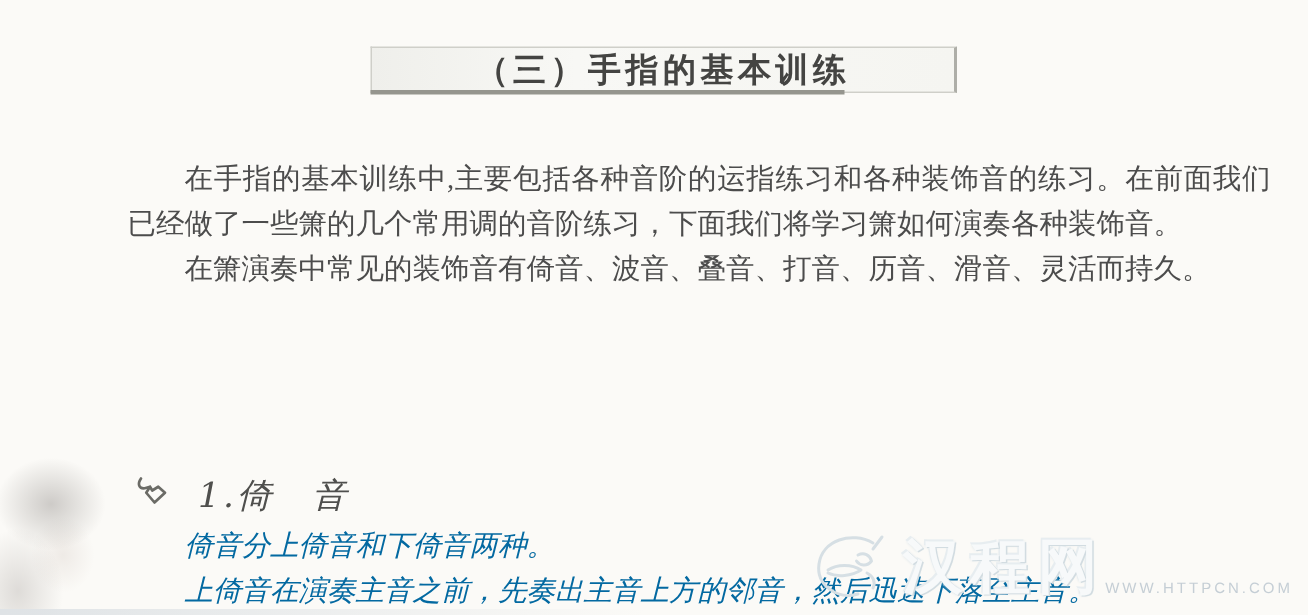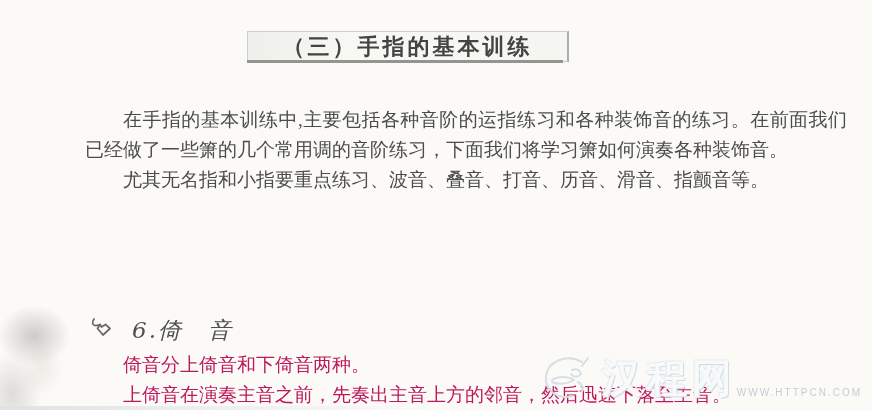--- a/index.html
+++ b/index.html
@@ -6,21 +6,21 @@
   html,body { width:872px; height:410px; }
   body {
     position:relative;
     background:#fbfaf7;
     overflow:hidden;
     font-family:"Liberation Serif", serif;
   }
 
   
   .title-box {
-    position:absolute; left:247px; top:31px; width:322px; height:31px;
+    position:absolute; left:247px; top:31px; width:391px; height:31px;
     border:1px solid #cfcfc9;
     border-right:2px solid #aeaea8;
     background:linear-gradient(90deg,#efefeb 0%,#f8f8f5 35%,#f5f5f1 100%);
     display:flex; align-items:center; justify-content:center;
   }
   .title-underline {
     position:absolute; left:247px; top:60px; width:316px; height:3px;
     background:#95958e;
   }
   .title-text {
@@ -44,22 +44,23 @@
   }
   .marker-icon { width:28px; height:28px; }
   .section-title {
     font-style:italic; font-size:23px; color:#4f4f4d; letter-spacing:2px;
     font-family:"DejaVu Serif", serif;
   }
 
   
   .sub-text {
     position:absolute; left:85px; top:350px; width:762px;
-    font-size:19px; line-height:30px; color:#be185d;
+    font-size:19px; line-height:30px; color:#0369a1;
     text-align:justify;
+    font-style:italic;
   }
   .sub-text p { text-indent:2em; }
 
   
   .person-photo {
     position:absolute; left:0; bottom:0; width:82px; height:112px;
     background:
       radial-gradient(52px 44px at 34px 38px, rgba(100,94,90,0.30), rgba(100,94,90,0) 70%),
       radial-gradient(42px 58px at 12px 96px, rgba(118,110,106,0.22), rgba(118,110,106,0) 72%),
       radial-gradient(30px 36px at 42px 72px, rgba(188,172,162,0.20), rgba(188,172,162,0) 70%);
@@ -96,28 +97,28 @@
 
 <div class="page">
 
   <div class="title-box">
     <span class="title-text">（三）手指的基本训练</span>
   </div>
   <div class="title-underline"></div>
 
   <div class="body-text">
     <p>在手指的基本训练中,主要包括各种音阶的运指练习和各种装饰音的练习。在前面我们已经做了一些箫的几个常用调的音阶练习，下面我们将学习箫如何演奏各种装饰音。</p>
-    <p>尤其无名指和小指要重点练习、波音、叠音、打音、历音、滑音、指颤音等。</p>
+    <p>在箫演奏中常见的装饰音有倚音、波音、叠音、打音、历音、滑音、灵活而持久。</p>
   </div>
 
   <div class="section-head">
     <svg class="marker-icon" viewBox="0 0 28 28" fill="none" stroke="#6b6b66" stroke-width="1.8" stroke-linejoin="round" stroke-linecap="round">
       <path d="M6 3 C3.5 6.5 4.5 10 8.5 9.5 L12 8.5 L9.5 12.5 L15 19 L22 12.5 L17.5 8.5 L13.5 11 L12 8.5"></path>
     </svg>
-    <span class="section-title">6.倚　音</span>
+    <span class="section-title">1.倚　音</span>
   </div>
 
   <div class="sub-text">
     <p>倚音分上倚音和下倚音两种。</p>
     <p>上倚音在演奏主音之前，先奏出主音上方的邻音，然后迅速下落至主音。</p>
   </div>
 
   <div class="person-photo"></div>
   <div class="scan-edge"></div>
 

